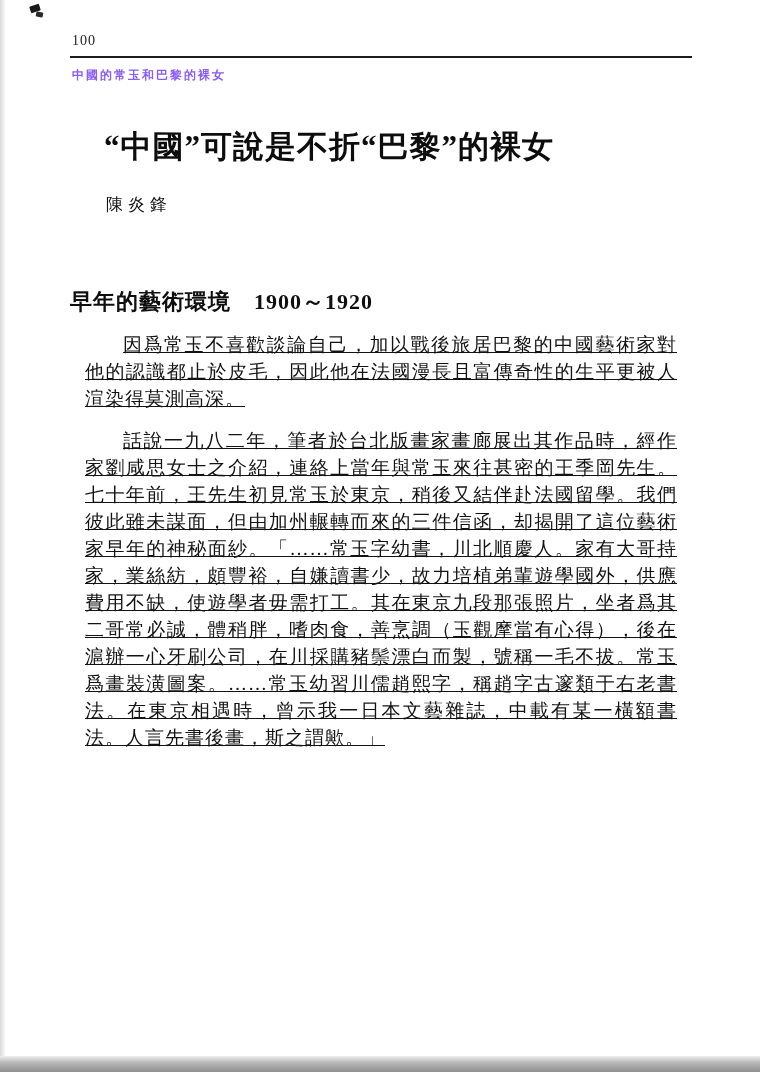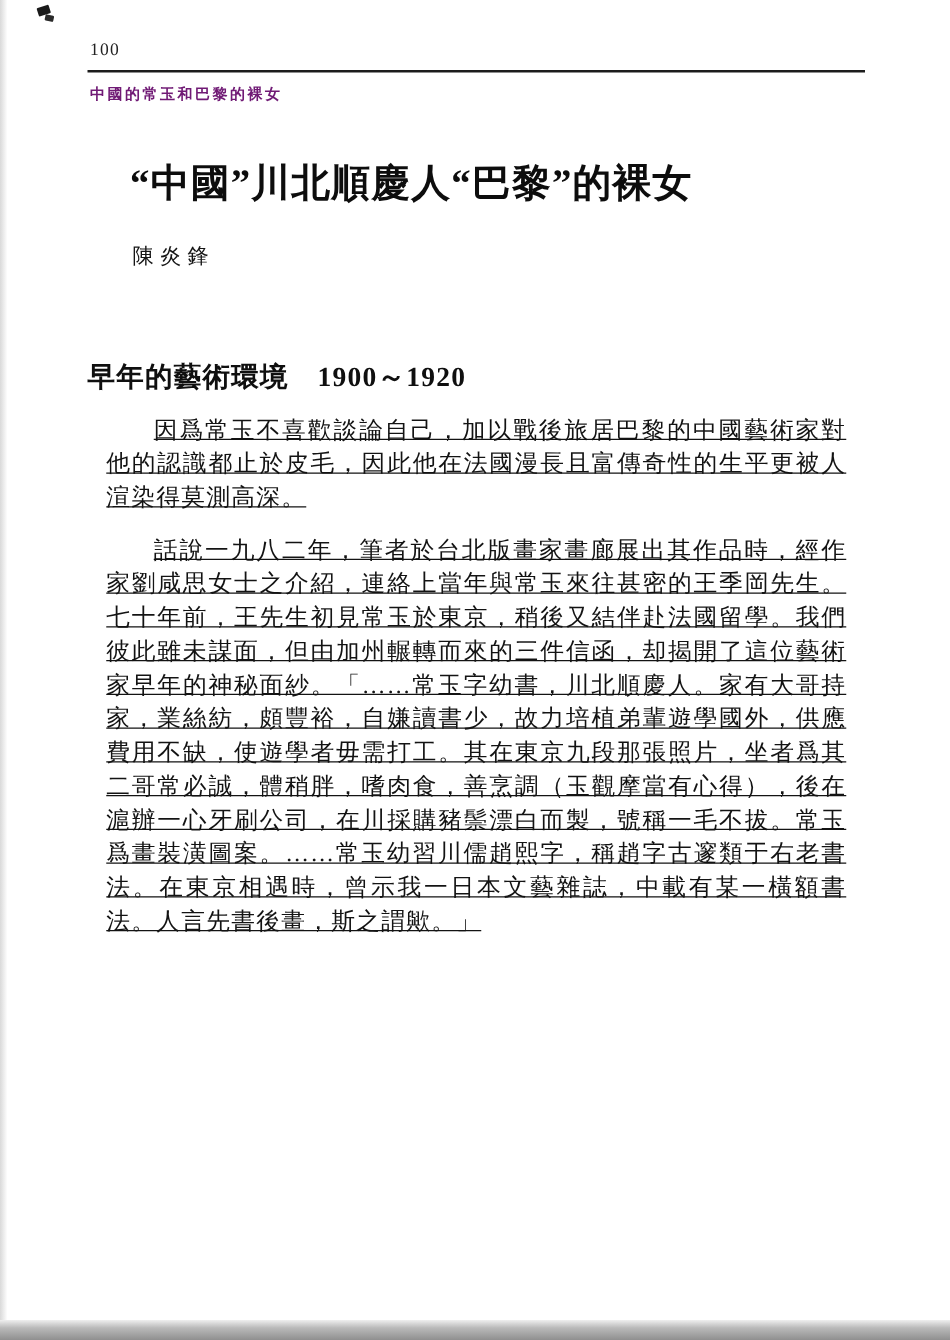--- a/index.html
+++ b/index.html
@@ -34,21 +34,21 @@
     height: 2px;
     background: #1c1c1c;
   }
   .running-header {
     position: absolute;
     left: 72px;
     top: 67px;
     font-size: 12px;
     font-weight: bold;
     letter-spacing: 2px;
-    color: #701a75;
+    color: #8b5cf6;
   }
   .article-title {
     position: absolute;
     left: 104px;
     top: 126px;
     font-size: 31px;
     font-weight: bold;
     letter-spacing: 1px;
     color: #0d0d0d;
     white-space: nowrap;
@@ -133,21 +133,21 @@
   <div class="scan-mark-1"></div>
   <div class="scan-mark-2"></div>
   <div class="scan-left-edge"></div>
 
   <div class="page-number">100</div>
 
   <div class="header-rule"></div>
 
   <div class="running-header">中國的常玉和巴黎的裸女</div>
 
-  <h1 class="article-title" style="margin:0;">“中國”川北順慶人“巴黎”的裸女</h1>
+  <h1 class="article-title" style="margin:0;">“中國”可說是不折“巴黎”的裸女</h1>
 
   <div class="author">陳炎鋒</div>
 
   <div class="section-heading">早年的藝術環境　1900～1920</div>
 
   <div class="body-text">
     <p>因爲常玉不喜歡談論自己，加以戰後旅居巴黎的中國藝術家對他的認識都止於皮毛，因此他在法國漫長且富傳奇性的生平更被人渲染得莫測高深。</p>
     <p>話說一九八二年，筆者於台北版畫家畫廊展出其作品時，經作家劉咸思女士之介紹，連絡上當年與常玉來往甚密的王季岡先生。七十年前，王先生初見常玉於東京，稍後又結伴赴法國留學。我們彼此雖未謀面，但由加州輾轉而來的三件信函，却揭開了這位藝術家早年的神秘面紗。「……常玉字幼書，川北順慶人。家有大哥持家，業絲紡，頗豐裕，自嫌讀書少，故力培植弟輩遊學國外，供應費用不缺，使遊學者毋需打工。其在東京九段那張照片，坐者爲其二哥常必誠，體稍胖，嗜肉食，善烹調（玉觀摩當有心得），後在滬辦一心牙刷公司，在川採購豬鬃漂白而製，號稱一毛不拔。常玉爲畫裝潢圖案。……常玉幼習川儒趙熙字，稱趙字古邃類于右老書法。在東京相遇時，曾示我一日本文藝雜誌，中載有某一橫額書法。人言先書後畫，斯之謂歟。」</p>
   </div>
 

